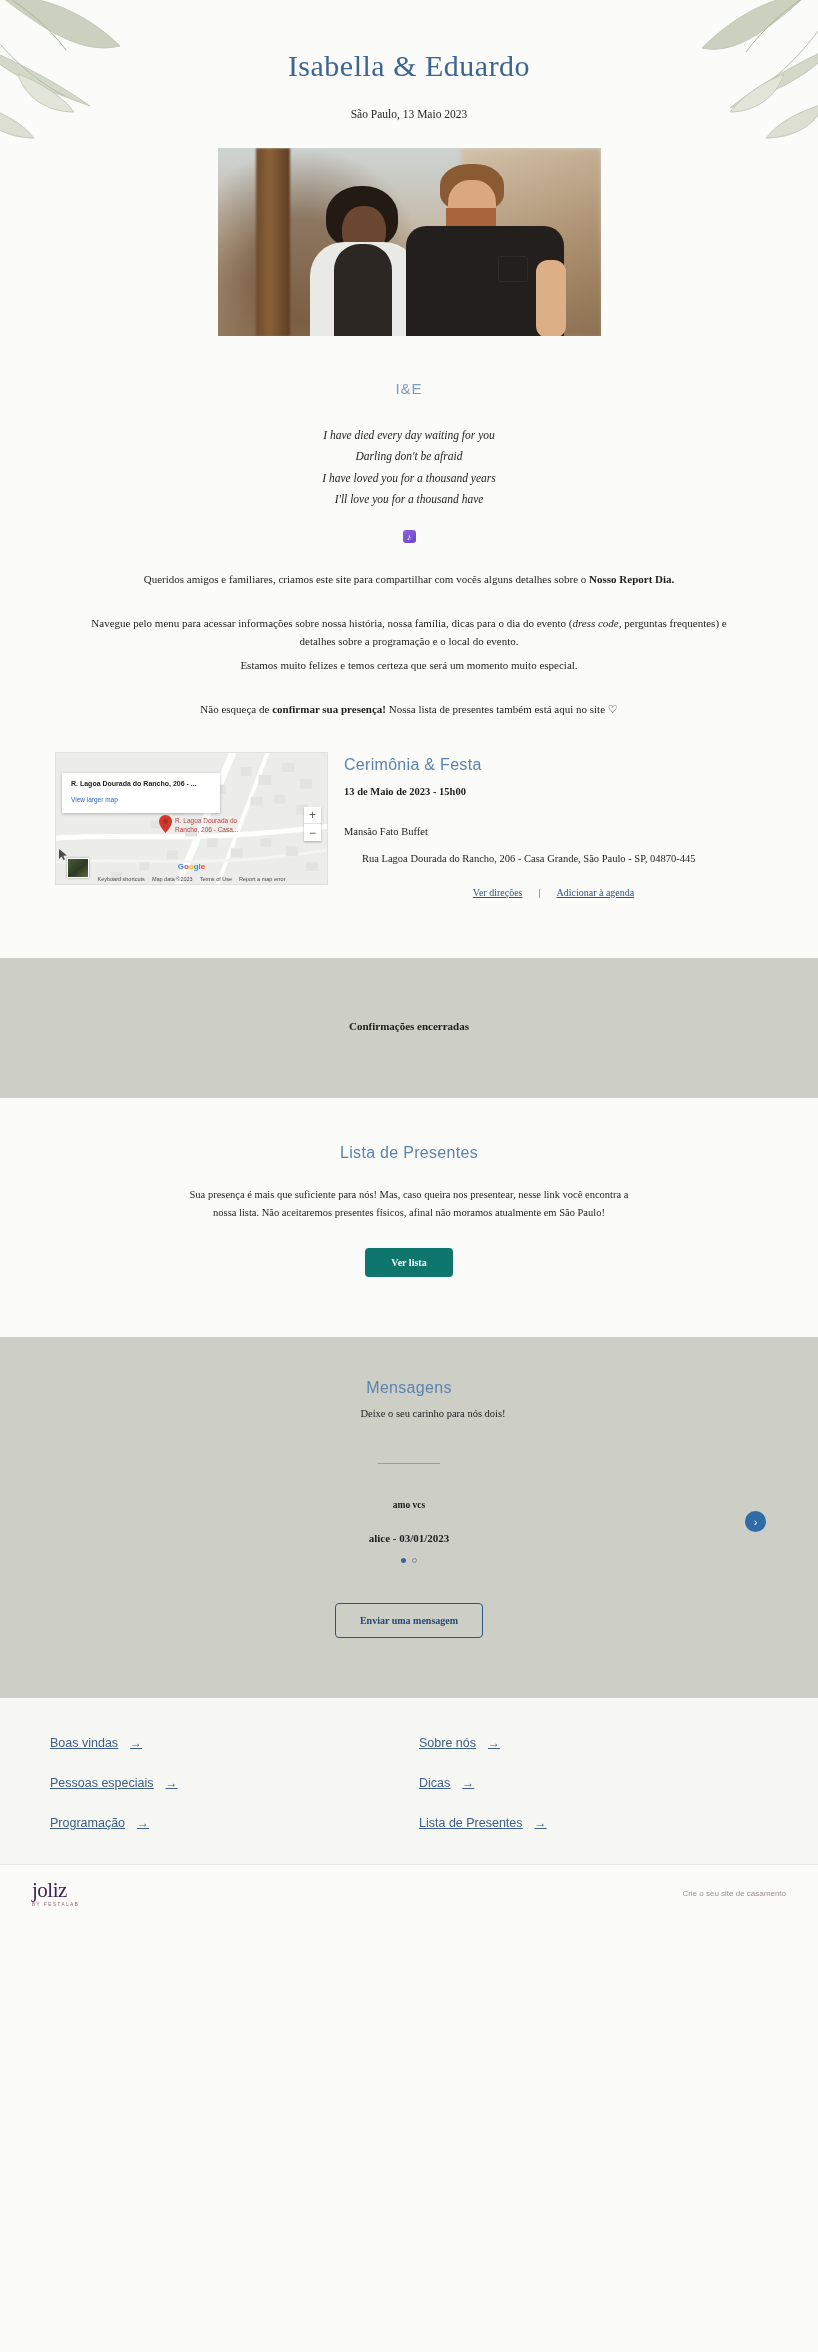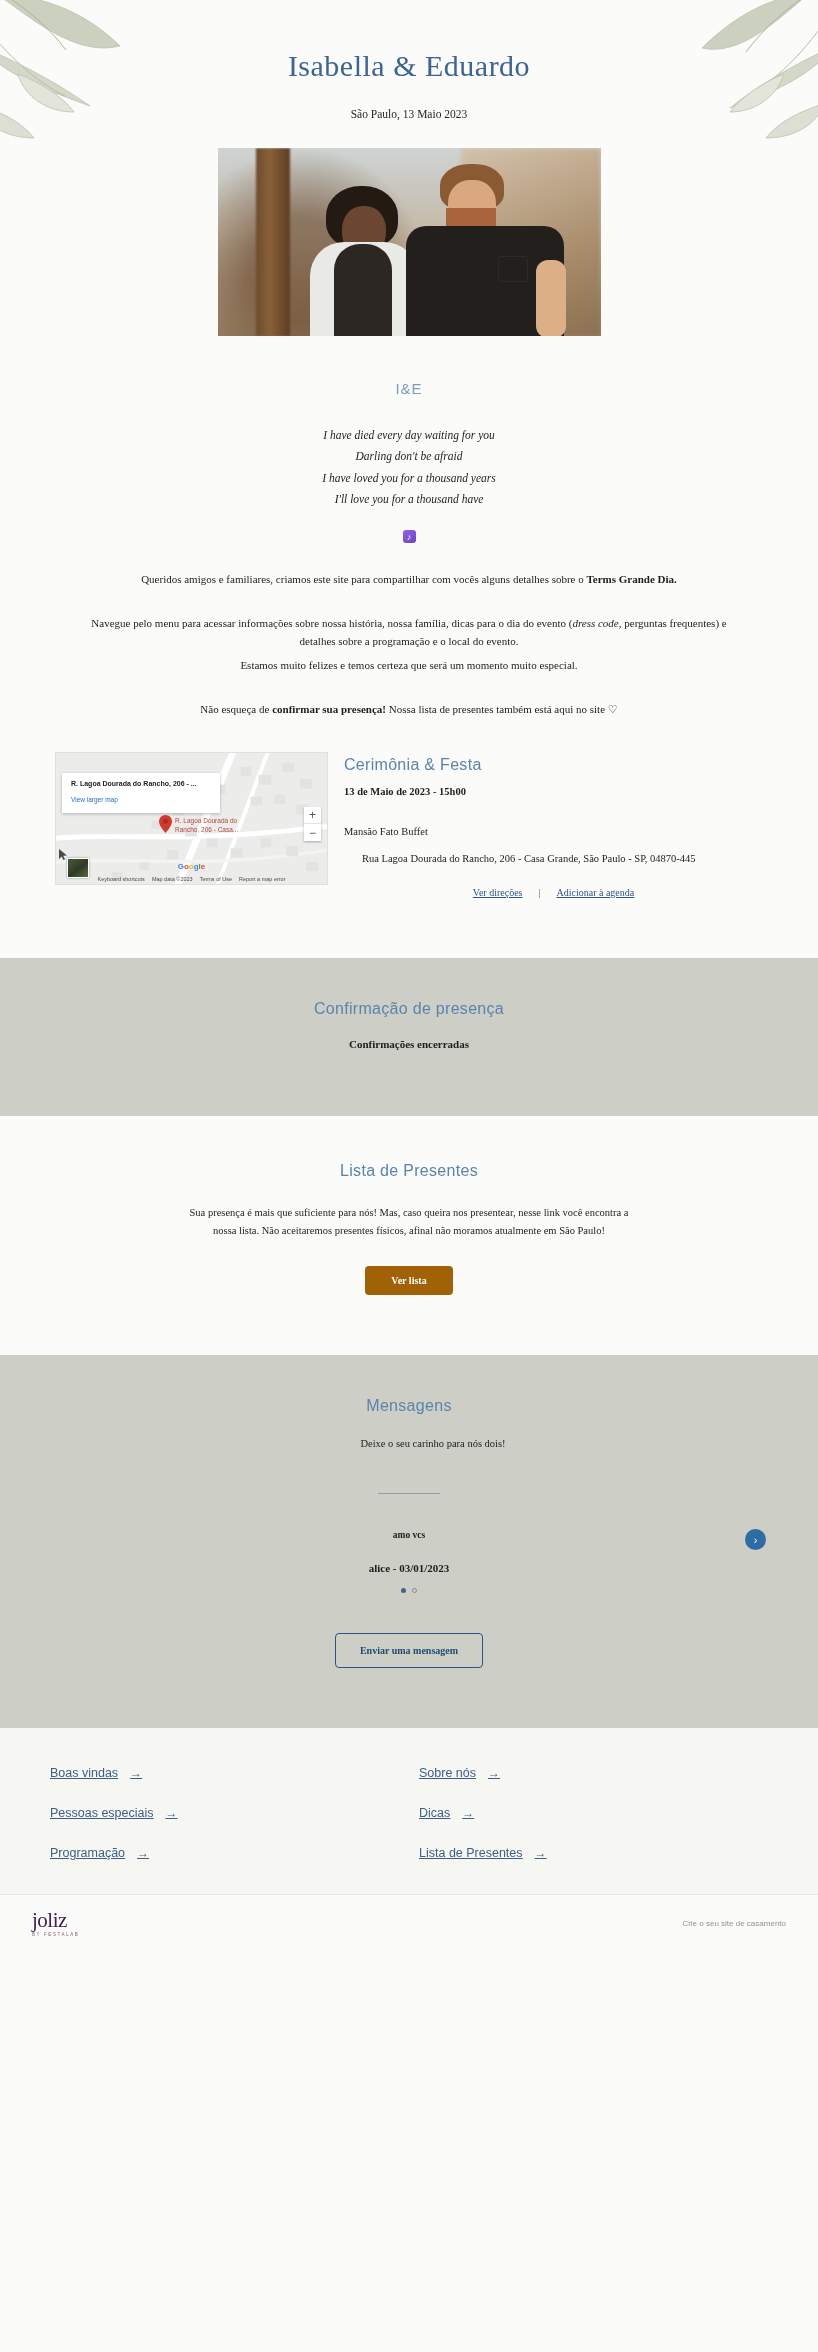--- a/index.html
+++ b/index.html
@@ -248,21 +248,21 @@
     font-size: 16px; font-weight: 400; color: #5a84ad; letter-spacing: .3px;
   }
   .rsvp-closed { font-size: 11px; font-weight: 700; margin-top: 20px; }
 
   .gift-text {
     font-size: 10.5px; line-height: 1.72; margin: 24px auto 0;
     width: 440px;
   }
   .btn-primary {
     display: inline-block; margin-top: 26px;
-    background: #a16207; color: #fff;
+    background: #0f766e; color: #fff;
     font-size: 10px; font-weight: 700;
     padding: 9px 26px; border-radius: 4px;
     border: none; cursor: pointer;
     font-family: "Liberation Serif", serif;
   }
 
   
   .msg-intro { font-size: 10.5px; line-height: 1.7; margin-top: 22px; }
   .msg-divider {
     width: 62px; height: 1px; background: #8d9fb0;
@@ -393,21 +393,21 @@
   <div class="poem">
     <div>I have died every day waiting for you</div>
     <div>Darling don't be afraid</div>
     <div>I have loved you for a thousand years</div>
     <div>I'll love you for a thousand have</div>
   </div>
 
   <div class="emoji-badge">♪</div>
 
   <p class="intro-p">
-    <span>Queridos amigos e familiares, criamos este site para compartilhar com vocês alguns detalhes sobre o </span><b>Terms Grande Dia.</b>
+    <span>Queridos amigos e familiares, criamos este site para compartilhar com vocês alguns detalhes sobre o </span><b>Nosso Report Dia.</b>
   </p>
   <p class="intro-p">
     <span>Navegue pelo menu para acessar informações sobre nossa história, nossa família, dicas para o dia do evento (</span><i>dress code</i><span>, perguntas frequentes) e detalhes sobre a programação e o local do evento.</span>
   </p>
 
   <p class="intro-p tight">Estamos muito felizes e temos certeza que será um momento muito especial.</p>
 
   <p class="intro-p">
     <span>Não esqueça de </span><b>confirmar sua presença!</b><span> Nossa lista de presentes também está aqui no site ♡</span>
   </p>
@@ -486,33 +486,32 @@
     <div class="venue-address">Rua Lagoa Dourada do Rancho, 206 - Casa Grande, São Paulo - SP, 04870-445</div>
     <div class="venue-links">
       <a href="#">Ver direções</a>
       <span class="venue-sep">|</span>
       <a href="#">Adicionar à agenda</a>
     </div>
   </div>
 </section>
 
 <section class="band-gray">
-  <h2 class="section-title">Confirmação de presença</h2>
   <div class="rsvp-closed">Confirmações encerradas</div>
 </section>
 
 <section class="band-light">
   <h2 class="section-title">Lista de Presentes</h2>
   <p class="gift-text">Sua presença é mais que suficiente para nós! Mas, caso queira nos presentear, nesse link você encontra a nossa lista. Não aceitaremos presentes físicos, afinal não moramos atualmente em São Paulo!</p>
   <button class="btn-primary">Ver lista</button>
 </section>
 
 <section class="band-gray" style="position:relative;padding-bottom:60px;">
   <h2 class="section-title">Mensagens</h2>
-  <div class="msg-intro" style="margin-top:20px;padding-left:48px;">Deixe o seu carinho para nós dois!</div>
+  <div class="msg-intro" style="margin-top:8px;padding-left:48px;">Deixe o seu carinho para nós dois!</div>
 
   <div class="msg-divider"></div>
 
   <div class="msg-body">amo vcs</div>
   <div class="msg-author">alice - 03/01/2023</div>
 
   <div class="msg-dots">
     <span class="dot active"></span>
     <span class="dot idle"></span>
   </div>

